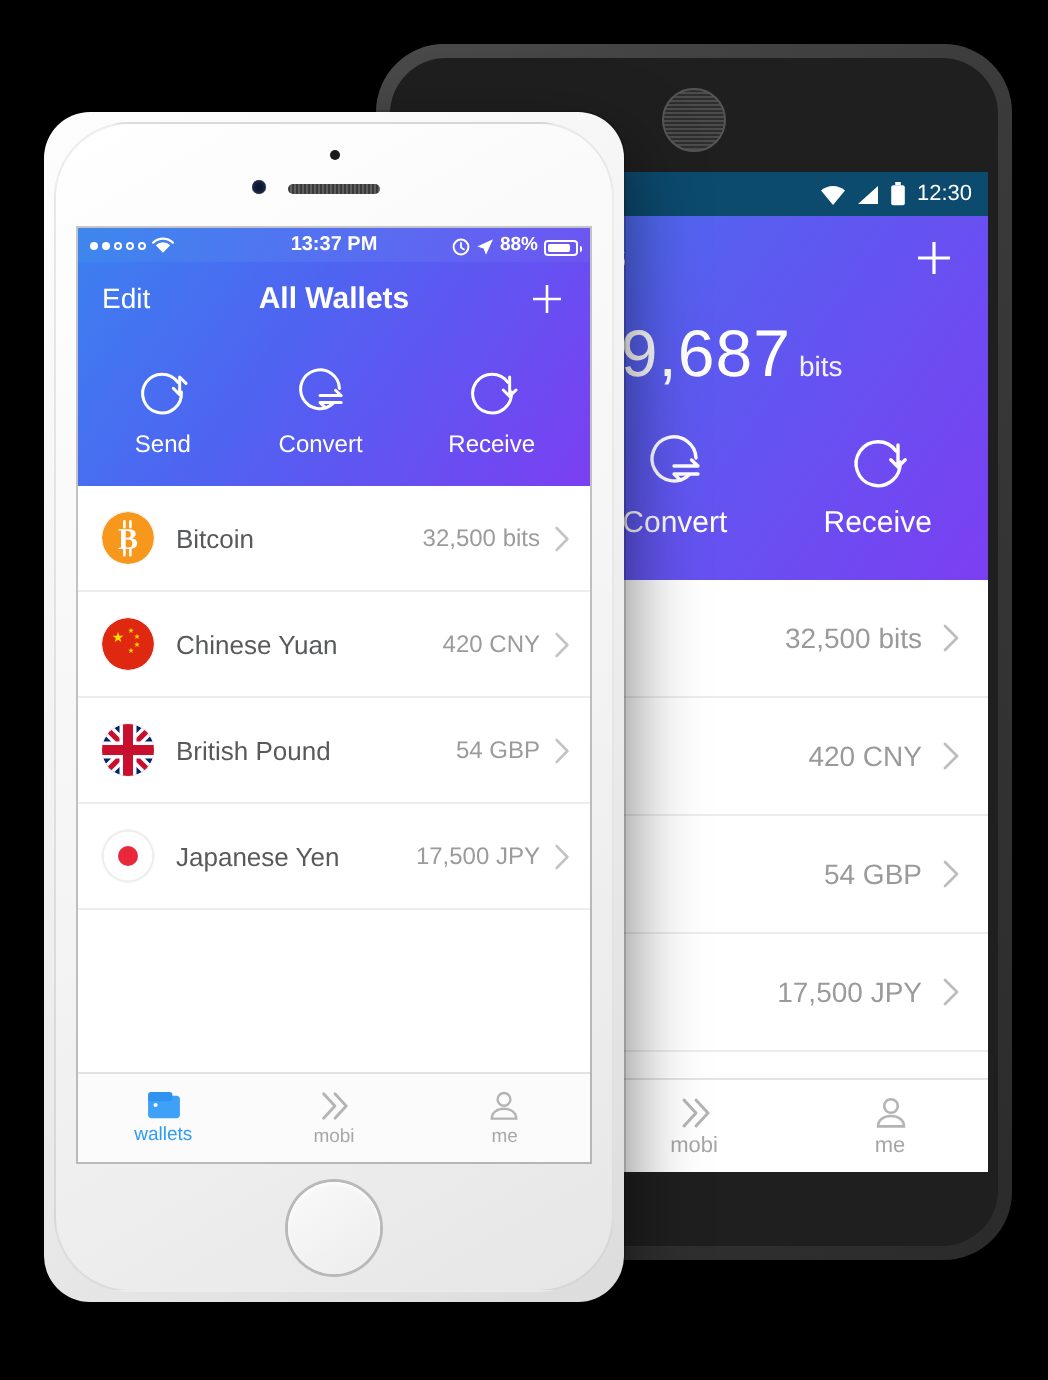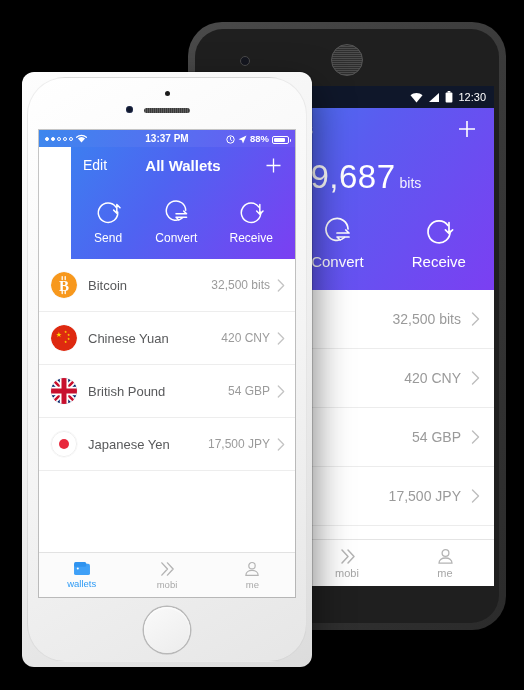--- a/index.html
+++ b/index.html
@@ -32,21 +32,21 @@
   }
   .and-cam{
     position:absolute;left:52px;top:34px;width:8px;height:8px;border-radius:50%;
     background:#14161f;border:1px solid #4a4a4a;
   }
   .and-screen{
     position:absolute;left:12px;top:64px;right:12px;bottom:44px;
     background:#ffffff;overflow:hidden;
   }
   .and-statusbar{
-    height:22px;background:#0f172a;
+    height:22px;background:#0c4a6e;
     display:flex;align-items:center;justify-content:flex-end;
     padding-right:8px;gap:5px;color:#fff;font-size:11px;
   }
   .and-header{
     background:linear-gradient(125deg,#3d7ef0 0%,#5a5cf0 45%,#7b3ff2 100%);
     padding:0;
   }
   .and-navbar{
     height:42px;display:flex;align-items:center;justify-content:space-between;
     padding:0 16px;color:#fff;
@@ -73,24 +73,24 @@
   .and-amt{font-size:14px;color:#9a9a9a;}
   .and-tabbar{
     position:absolute;left:0;right:0;bottom:0;height:46px;background:#fff;
     border-top:1px solid #e4e4e4;display:flex;
   }
   .and-tab{flex:1;display:flex;flex-direction:column;align-items:center;justify-content:center;gap:2px;}
   .and-tab .tlbl{font-size:11px;color:#a6a6a6;}
 
   
   .iphone{
-    position:absolute;left:22px;top:72px;
+    position:absolute;left:22px;top:56px;
     width:290px;height:595px;
     background:linear-gradient(145deg,#fdfdfd 0%,#f0f0f0 50%,#dcdcdc 100%);
-    border-radius:12px;
+    border-radius:23px;
     box-shadow:0 16px 38px rgba(0,0,0,0.55), 0 0 0 1px rgba(0,0,0,0.16);
   }
   .ip-bezel-inner{
     position:absolute;left:5px;top:5px;right:5px;bottom:5px;
     border-radius:38px;border:1px solid rgba(0,0,0,0.07);
     background:linear-gradient(150deg,#ffffff 0%,#f4f4f4 55%,#e6e6e6 100%);
   }
   .ip-cam{position:absolute;left:104px;top:34px;width:7px;height:7px;border-radius:50%;
     background:#10172b;box-shadow:inset 0 0 2px #3a4a7a;}
   .ip-sensor{position:absolute;left:143px;top:19px;width:5px;height:5px;border-radius:50%;background:#1b1b1b;}
@@ -118,21 +118,20 @@
   .dot{width:4px;height:4px;border-radius:50%;border:1px solid #fff;box-sizing:border-box;}
   .dot.on{background:#fff;}
   .sb-time{position:absolute;left:0;right:0;text-align:center;font-size:10px;}
   .sb-right{margin-left:auto;display:flex;align-items:flex-end;gap:3px;position:relative;z-index:2;}
   .batt{width:17px;height:8px;border:1px solid #fff;border-radius:2px;position:relative;box-sizing:border-box;padding:1px;}
   .batt i{display:block;height:100%;width:88%;background:#fff;border-radius:1px;}
   .batt:after{content:"";position:absolute;right:-3px;top:2px;width:1.5px;height:3px;background:#fff;border-radius:0 1px 1px 0;}
 
   .ios-header{
     background:linear-gradient(125deg,#3d7ef0 0%,#4f63f1 40%,#7b3ff2 100%);
-    margin-left:32px;
   }
   .ios-navbar{
     height:36px;display:flex;align-items:center;justify-content:space-between;
     padding:0 12px;color:#fff;position:relative;
   }
   .ios-edit{font-size:14px;}
   .ios-nav-title{
     position:absolute;left:0;right:0;text-align:center;font-size:15px;font-weight:bold;
   }
   .ios-plus{font-size:22px;font-weight:200;line-height:1;position:relative;z-index:2;}

